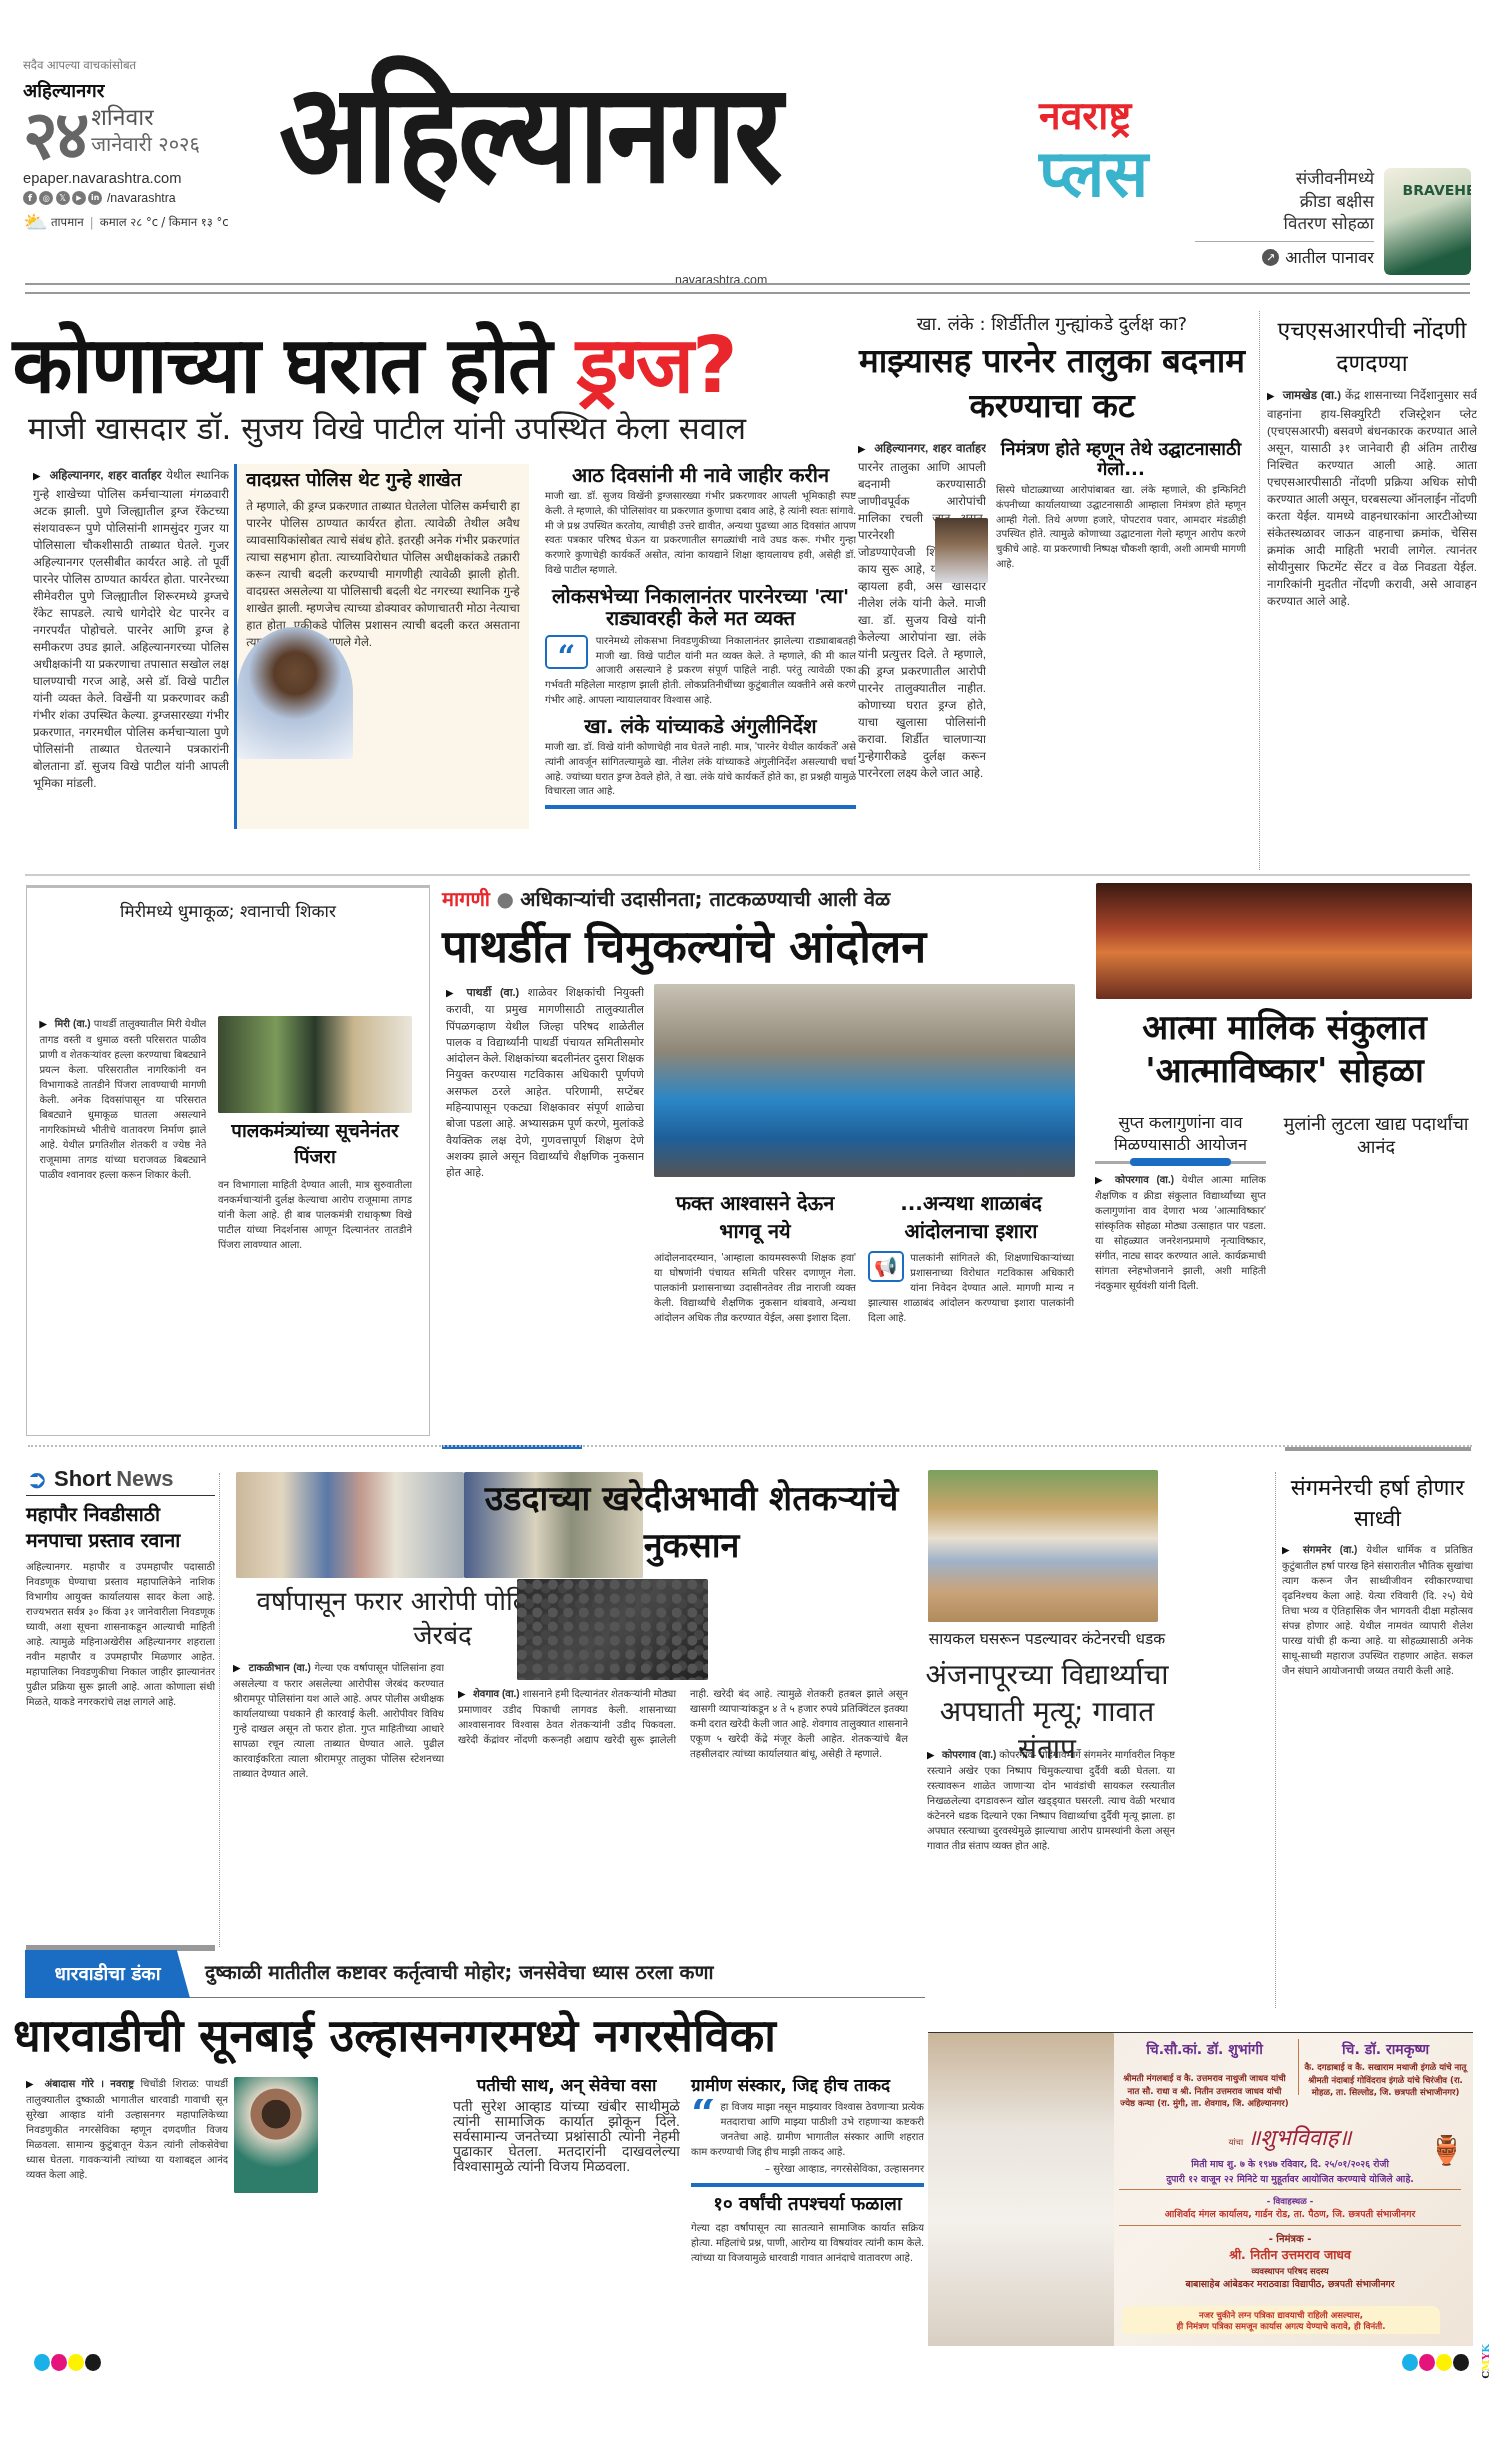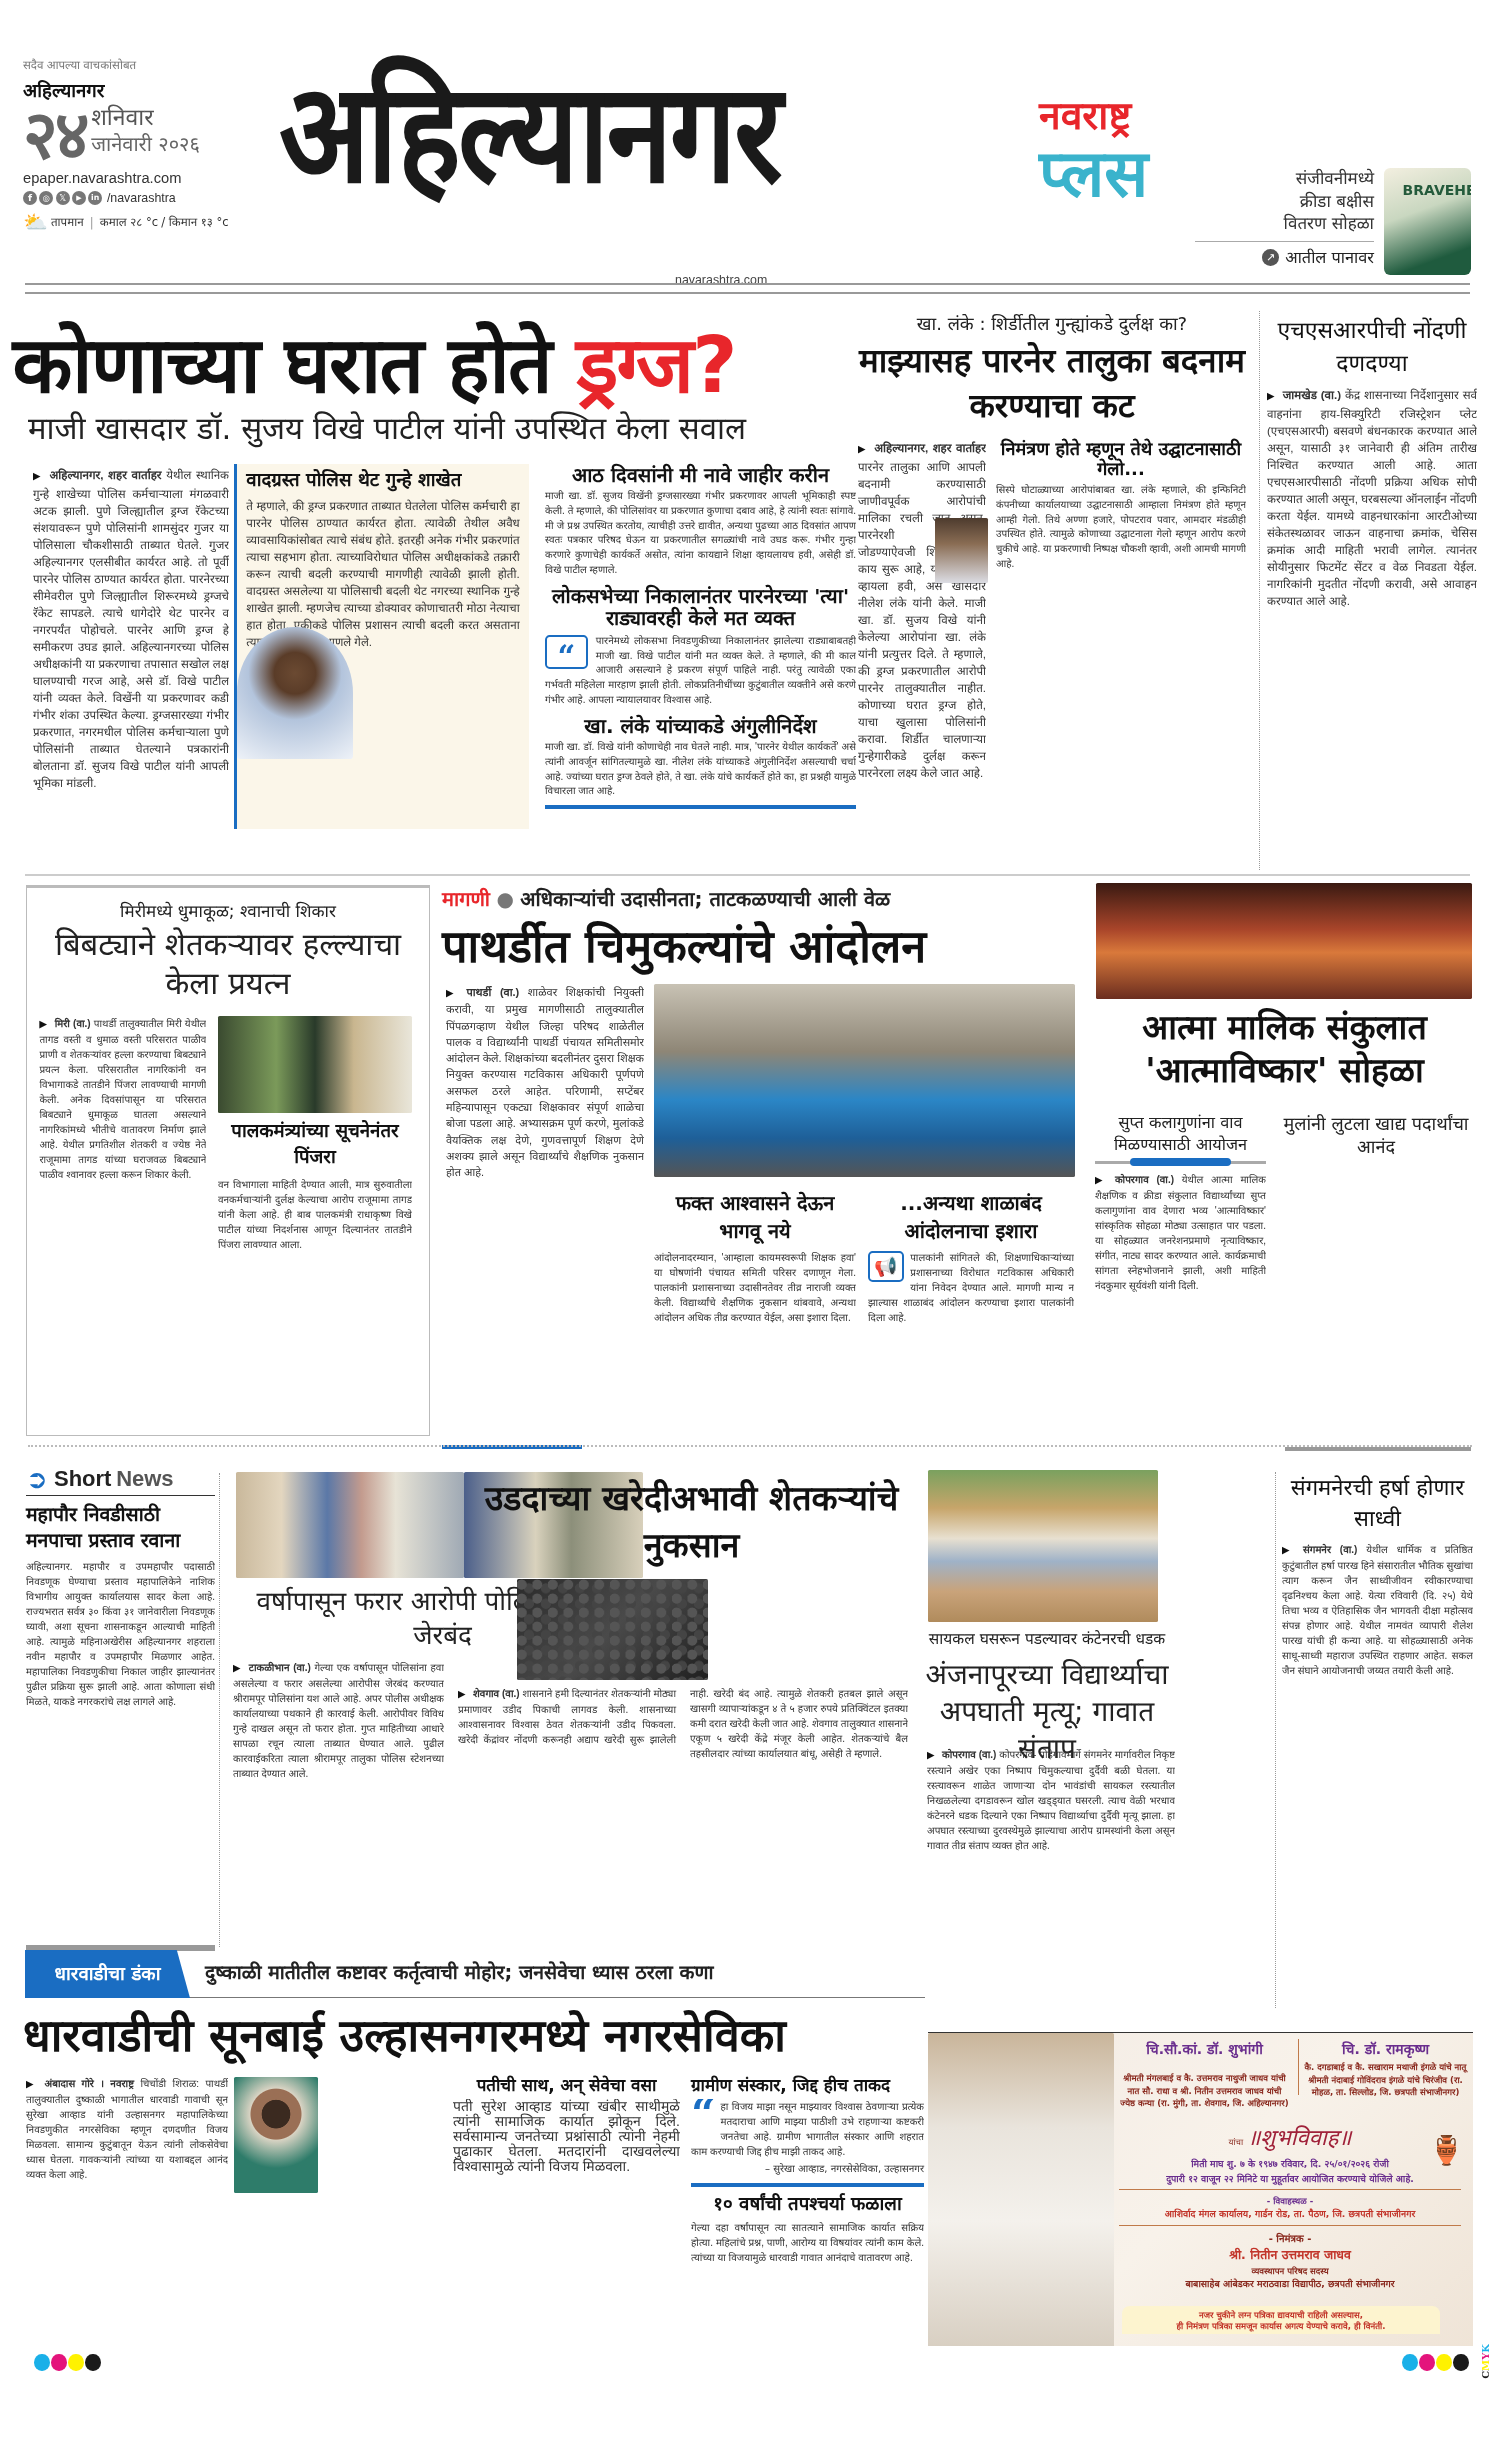--- a/index.html
+++ b/index.html
@@ -120,21 +120,20 @@
   <div class="body-text" style="margin-top:6.2px;height:481px;">
     <span class="tri dateline">जामखेड (वा.)</span>
     <span>केंद्र शासनाच्या निर्देशानुसार सर्व वाहनांना हाय-सिक्युरिटी रजिस्ट्रेशन प्लेट (एचएसआरपी) बसवणे बंधनकारक करण्यात आले असून, यासाठी ३१ जानेवारी ही अंतिम तारीख निश्चित करण्यात आली आहे. आता एचएसआरपीसाठी नोंदणी प्रक्रिया अधिक सोपी करण्यात आली असून, घरबसल्या ऑनलाईन नोंदणी करता येईल. यामध्ये वाहनधारकांना आरटीओच्या संकेतस्थळावर जाऊन वाहनाचा क्रमांक, चेसिस क्रमांक आदी माहिती भरावी लागेल. त्यानंतर सोयीनुसार फिटमेंट सेंटर व वेळ निवडता येईल. नागरिकांनी मुदतीत नोंदणी करावी, असे आवाहन करण्यात आले आहे.</span>
   </div>
 </div>
 
 <div class="abs rule" style="left:25px;top:874px;width:1445px;height:1.6px;background:#ccc;"></div>
 
 <div class="abs" style="left:26px;top:885px;width:404px;height:551px;border:1.6px solid #bbb;border-top-width:3.1px;padding:11px 12.4px;">
   <div style="font-size:17px;text-align:center;color:#222;">मिरीमध्ये धुमाकूळ; श्वानाची शिकार</div>
-  <div class="hd" style="font-size:31px;text-align:center;line-height:39px;font-weight:normal;color:#222;margin-top:3.1px;">बिबट्याने शेतकऱ्यावर हल्ल्याचा केला प्रयत्न</div>
   <div class="body-text" style="position:absolute;left:12.4px;top:128px;width:167px;height:411px;font-size:10px;line-height:15px;">
     <span class="tri dateline">मिरी (वा.)</span>
     <span>पाथर्डी तालुक्यातील मिरी येथील तागड वस्ती व धुमाळ वस्ती परिसरात पाळीव प्राणी व शेतकऱ्यांवर हल्ला करण्याचा बिबट्याने प्रयत्न केला. परिसरातील नागरिकांनी वन विभागाकडे तातडीने पिंजरा लावण्याची मागणी केली. अनेक दिवसांपासून या परिसरात बिबट्याने धुमाकूळ घातला असल्याने नागरिकांमध्ये भीतीचे वातावरण निर्माण झाले आहे. येथील प्रगतिशील शेतकरी व ज्येष्ठ नेते राजूमामा तागड यांच्या घराजवळ बिबट्याने पाळीव श्वानावर हल्ला करून शिकार केली.</span>
   </div>
   <div class="photo" style="position:absolute;left:191px;top:128px;width:194px;height:97px;background:linear-gradient(90deg,#3a4a30,#7b9a5a 30%,#293a2a 50%,#c9b68f 70%,#e9e6da);"></div>
   <div class="hd" style="position:absolute;left:191px;top:230px;width:194px;font-size:18.6px;text-align:center;line-height:26px;">पालकमंत्र्यांच्या सूचनेनंतर पिंजरा</div>
   <div class="body-text" style="position:absolute;left:191px;top:289px;width:194px;height:248px;font-size:10px;line-height:15px;">वन विभागाला माहिती देण्यात आली, मात्र सुरुवातीला वनकर्मचाऱ्यांनी दुर्लक्ष केल्याचा आरोप राजूमामा तागड यांनी केला आहे. ही बाब पालकमंत्री राधाकृष्ण विखे पाटील यांच्या निदर्शनास आणून दिल्यानंतर तातडीने पिंजरा लावण्यात आला.</div>
 </div>
 
 <div class="abs" style="left:442px;top:885px;width:637px;">
@@ -226,21 +225,21 @@
   <div class="body-text" style="margin-top:7.8px;height:435px;font-size:10px;line-height:15px;">
     <span class="tri dateline">संगमनेर (वा.)</span>
     <span>येथील धार्मिक व प्रतिष्ठित कुटुंबातील हर्षा पारख हिने संसारातील भौतिक सुखांचा त्याग करून जैन साध्वीजीवन स्वीकारण्याचा दृढनिश्चय केला आहे. येत्या रविवारी (दि. २५) येथे तिचा भव्य व ऐतिहासिक जैन भागवती दीक्षा महोत्सव संपन्न होणार आहे. येथील नामवंत व्यापारी शैलेश पारख यांची ही कन्या आहे. या सोहळ्यासाठी अनेक साधू-साध्वी महाराज उपस्थित राहणार आहेत. सकल जैन संघाने आयोजनाची जय्यत तयारी केली आहे.</span>
   </div>
 </div>
 
 <div class="abs" style="left:25px;top:1950px;width:900px;height:48px;border-bottom:1.6px solid #777;">
   <div style="position:absolute;left:0;top:0;width:165px;height:48px;background:#1a6dc2;color:#fff;font-size:18.6px;font-weight:bold;line-height:48px;text-align:center;clip-path:polygon(0 0,92% 0,100% 100%,0 100%);">धारवाडीचा डंका</div>
   <div style="position:absolute;left:180px;top:7.8px;font-size:19.4px;font-weight:bold;color:#222;white-space:nowrap;">दुष्काळी मातीतील कष्टावर कर्तृत्वाची मोहोर; जनसेवेचा ध्यास ठरला कणा</div>
 </div>
-<div class="abs hd" style="left:23px;top:2003px;width:908px;font-size:45px;line-height:65px;white-space:nowrap;">धारवाडीची सूनबाई उल्हासनगरमध्ये नगरसेविका</div>
+<div class="abs hd" style="left:13px;top:2003px;width:908px;font-size:45px;line-height:65px;white-space:nowrap;">धारवाडीची सूनबाई उल्हासनगरमध्ये नगरसेविका</div>
 <div class="abs body-text" style="left:26px;top:2076px;width:202px;height:295px;font-size:10px;line-height:15px;">
   <span class="tri dateline">अंबादास गोरे । नवराष्ट्र</span>
   <span>चिचोंडी शिराळ: पाथर्डी तालुक्यातील दुष्काळी भागातील धारवाडी गावाची सून सुरेखा आव्हाड यांनी उल्हासनगर महापालिकेच्या निवडणुकीत नगरसेविका म्हणून दणदणीत विजय मिळवला. सामान्य कुटुंबातून येऊन त्यांनी लोकसेवेचा ध्यास घेतला. गावकऱ्यांनी त्यांच्या या यशाबद्दल आनंद व्यक्त केला आहे.</span>
 </div>
 <div class="abs photo" style="left:234px;top:2077px;width:84px;height:116px;background:radial-gradient(circle at 50% 32%,#3b2a20 0 14px,#9a6f55 14.7px 25px,#d8d3c3 26px,#2e7c6a 54px);"></div>
 <div class="abs body-text" style="left:326px;top:2076px;width:116px;height:295px;font-size:10px;line-height:15px;"></div>
 <div class="abs" style="left:453px;top:2076px;width:227px;">
   <div class="hd" style="font-size:17px;text-align:center;">पतीची साथ, अन् सेवेचा वसा</div>
   <div class="body-text" style="font-size:14px;line-height:15px;margin-top:4.7px;height:256px;">पती सुरेश आव्हाड यांच्या खंबीर साथीमुळे त्यांनी सामाजिक कार्यात झोकून दिले. सर्वसामान्य जनतेच्या प्रश्नांसाठी त्यांनी नेहमी पुढाकार घेतला. मतदारांनी दाखवलेल्या विश्वासामुळे त्यांनी विजय मिळवला.</div>
 </div>

